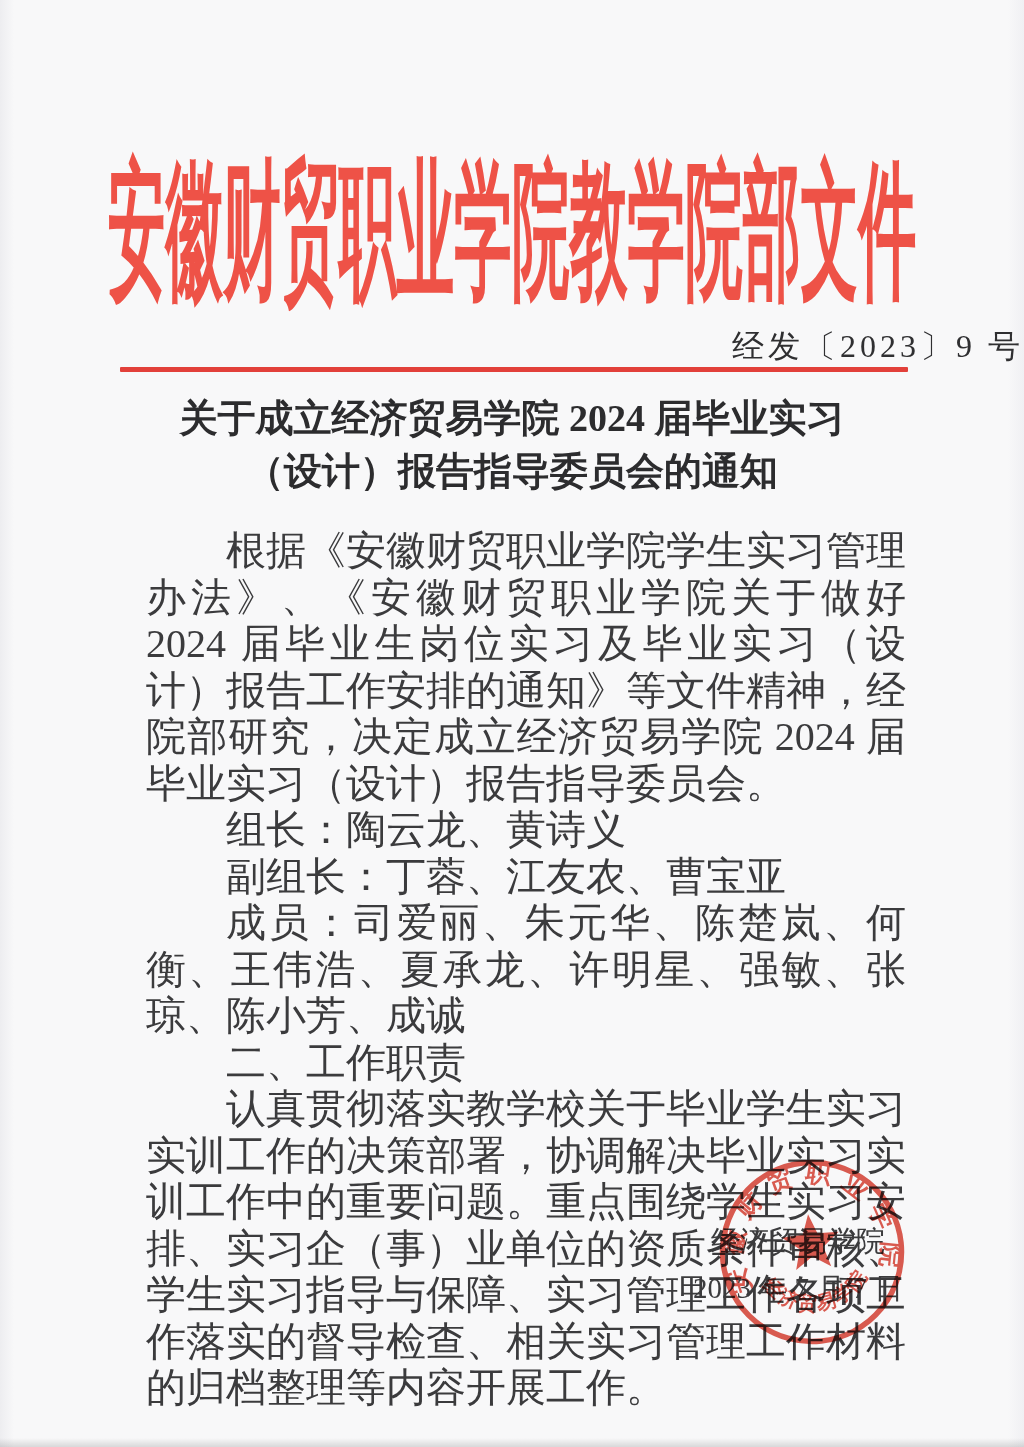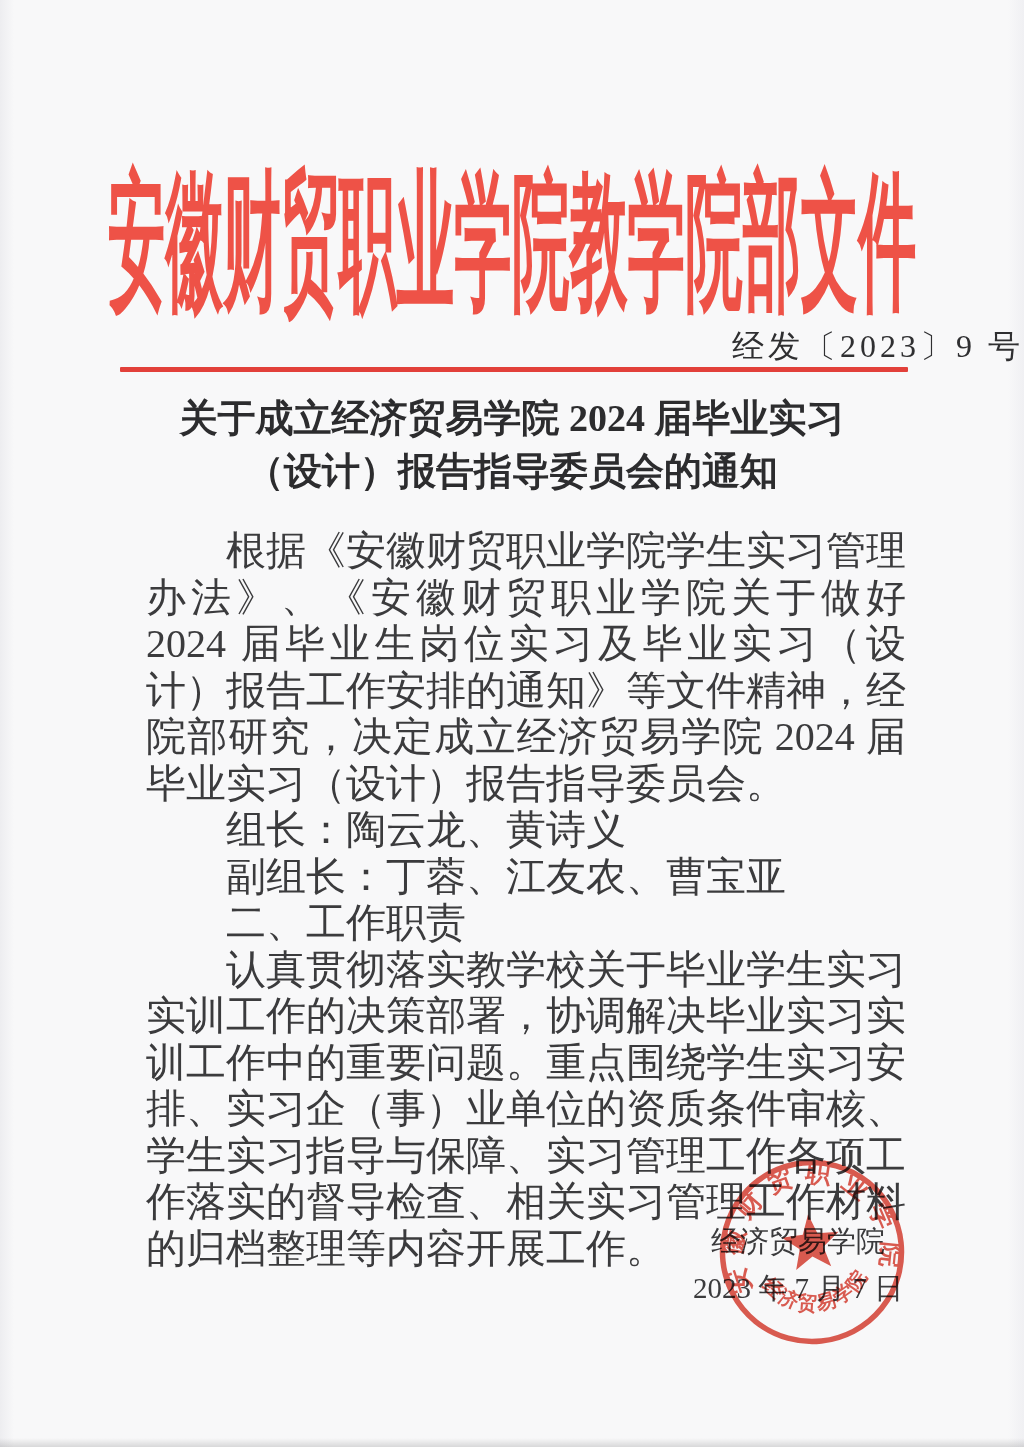--- a/index.html
+++ b/index.html
@@ -13,20 +13,21 @@
   }
   .scan-edge-bottom {
     position: absolute; left: 0; right: 0; bottom: 0; height: 9px;
     background: linear-gradient(180deg, rgba(0,0,0,0) 0%, rgba(0,0,0,0.13) 100%);
   }
   
   .red-header {
     position: absolute; top: 163px; left: 0; width: 1024px; height: 158px;
     display: flex; justify-content: center; align-items: center;
     pointer-events: none;
+    font-family: Liberation Mono, monospace;
   }
   .red-header-text {
     font-size: 150px; line-height: 158px; font-weight: 700;
     color: #ee5247; white-space: nowrap;
     transform: scaleX(0.385); transform-origin: center;
     letter-spacing: 0;
   }
   
   .doc-number {
     position: absolute; top: 330px; left: 0; width: 1024px;
@@ -86,20 +87,21 @@
 
   <div class="doc-title">
     <div>关于成立经济贸易学院 2024 届毕业实习</div>
     <div>（设计）报告指导委员会的通知</div>
   </div>
 
   <div class="doc-body">
     <p>根据《安徽财贸职业学院学生实习管理办法》、《安徽财贸职业学院关于做好 2024 届毕业生岗位实习及毕业实习（设计）报告工作安排的通知》等文件精神，经院部研究，决定成立经济贸易学院 2024 届毕业实习（设计）报告指导委员会。</p>
     <p>组长：陶云龙、黄诗义</p>
     <p>副组长：丁蓉、江友农、曹宝亚</p>
+    <p>成员：司爱丽、朱元华、陈楚岚、何衡、王伟浩、夏承龙、许明星、强敏、张琼、陈小芳、成诚</p>
     <p>二、工作职责</p>
     <p>认真贯彻落实教学校关于毕业学生实习实训工作的决策部署，协调解决毕业实习实训工作中的重要问题。重点围绕学生实习安排、实习企（事）业单位的资质条件审核、学生实习指导与保障、实习管理工作各项工作落实的督导检查、相关实习管理工作材料的归档整理等内容开展工作。</p>
   </div>
 
   <div class="signature">
     <div>经济贸易学院</div>
     <div>2023 年 7 月 7 日</div>
   </div>
 
   <svg class="stamp" viewBox="0 0 200 200">

